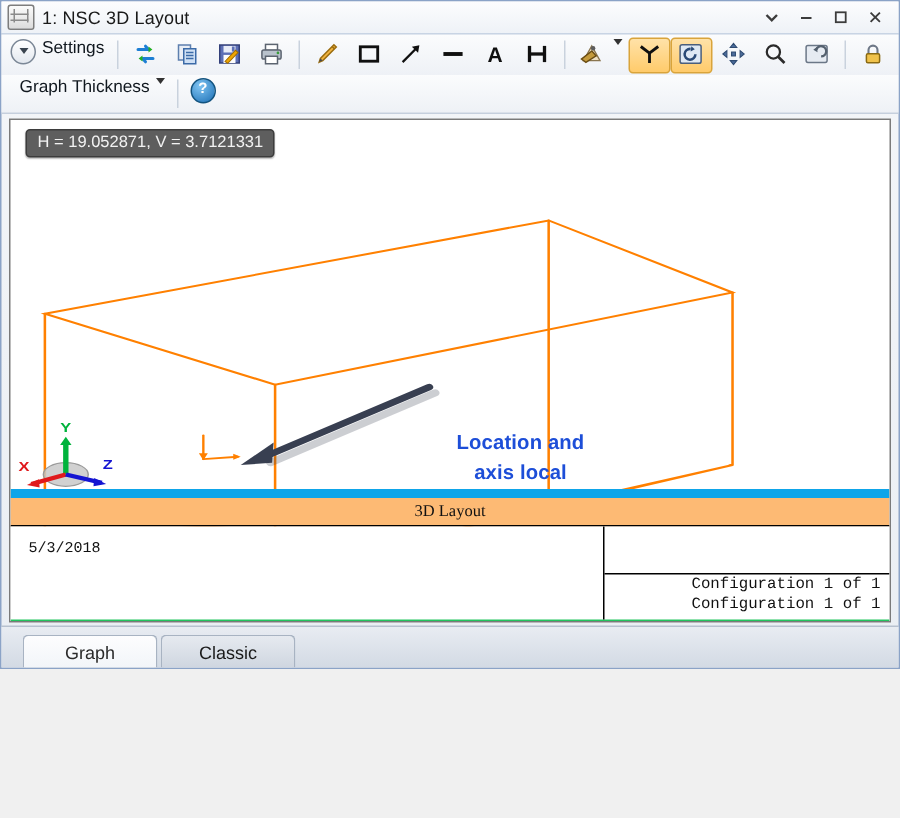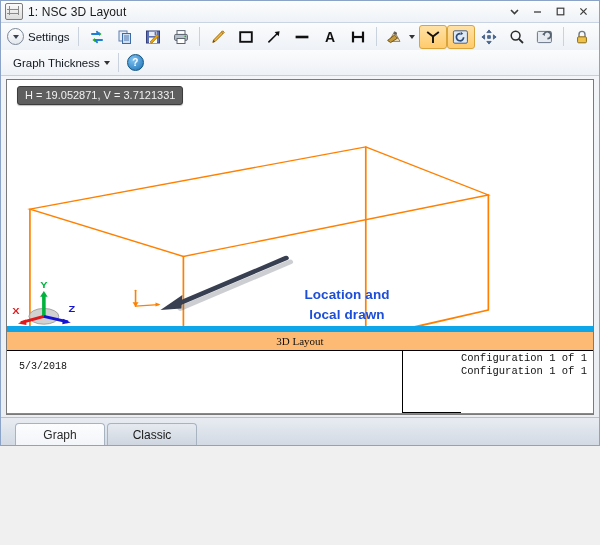--- a/index.html
+++ b/index.html
@@ -50,21 +50,21 @@
   
   .toolbar{
     flex:0 0 auto;
     background:linear-gradient(#fbfcfd,#eef1f6);
     display:flex;align-items:center;
     padding:0 2px;
   }
   .toolbar.row1{height:27px;}
   .toolbar.row2{height:25px;border-bottom:1px solid #c5cfdd;}
   .tb-item{
-    height:22px;display:flex;align-items:center;
+    height:22px;display:flex;
     padding:0 3px;border:1px solid transparent;border-radius:3px;
     font-size:11.5px;color:#11181f;white-space:nowrap;
   }
   .tb-item.active{
     background:linear-gradient(#ffe2a8,#ffcb6b);
     border:1px solid #d9a43b;
   }
   .sep{width:1px;height:19px;background:#c9d2dd;margin:0 4px;flex:0 0 1px;}
   .chev{
     display:inline-block;width:0;height:0;margin-left:4px;
@@ -118,21 +118,21 @@
     display:flex;align-items:center;justify-content:center;
     font-family:Liberation Serif, serif;font-size:11px;color:#111;background:#fdba74;
   }
   .band-body{
     height:62px;display:flex;background:#fff;border-bottom:1px solid #22c55e;
   }
   .band-left{
     flex:1 1 auto;border-right:1px solid #000;padding:10px 0 0 12px;
     font-family:"Liberation Mono", monospace;font-size:10px;color:#111;
   }
-  .band-right{flex:0 0 190px;display:flex;flex-direction:row;}
+  .band-right{flex:0 0 190px;display:flex;flex-direction:column;}
   .band-right-top{flex:1 1 auto;border-bottom:1px solid #000;}
   .band-right-bot{
     flex:0 0 auto;padding:1px 6px 3px 0;text-align:right;
     font-family:"Liberation Mono", monospace;font-size:10.5px;color:#111;line-height:1.25;
   }
   
   .tabbar{
     flex:0 0 27px;height:27px;position:relative;
     background:linear-gradient(#e8ecf2,#d3dae4);
     border-top:1px solid #b7c1cf;
@@ -443,21 +443,21 @@
         <line x1="37" y1="300" x2="61" y2="307" stroke="#1414d2" stroke-width="3.6"></line>
         <path d="M56 303 L64 308 L55.5 310 z" fill="#1414d2"></path>
         <text x="65" y="295" font-family="Liberation Sans, sans-serif" font-size="11" font-weight="bold" fill="#1414d2" text-anchor="middle">Z</text>
       </g>
     </svg>
 
     <div class="coordbox">H = 19.052871, V = 3.7121331</div>
 
     <div class="annotation">
       <div>Location and</div>
-      <div>local drawn</div>
+      <div>axis local</div>
     </div>
 
     <div class="scalelabel">10 mm</div>
 
     <div class="footer-band">
       <div class="band-title">3D  Layout</div>
       <div class="band-body">
         <div class="band-left">5/3/2018</div>
         <div class="band-right">
           <div class="band-right-top"></div>

